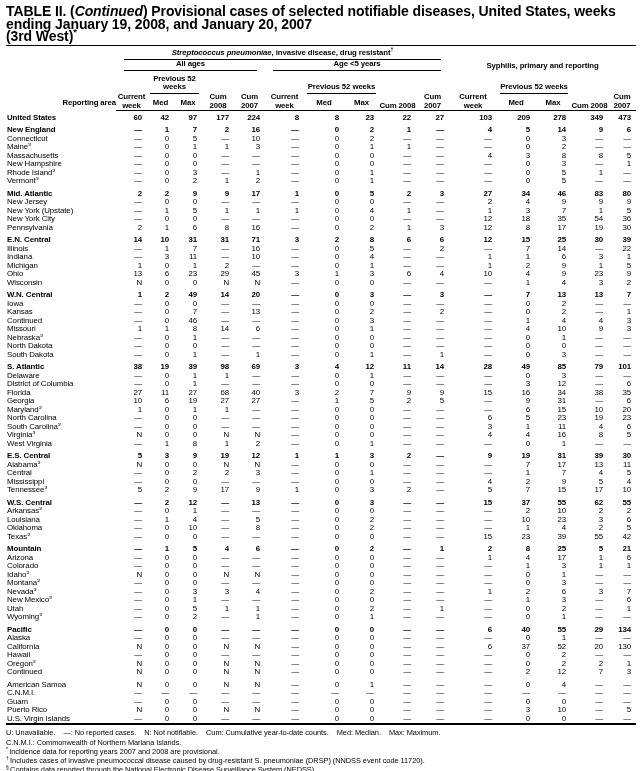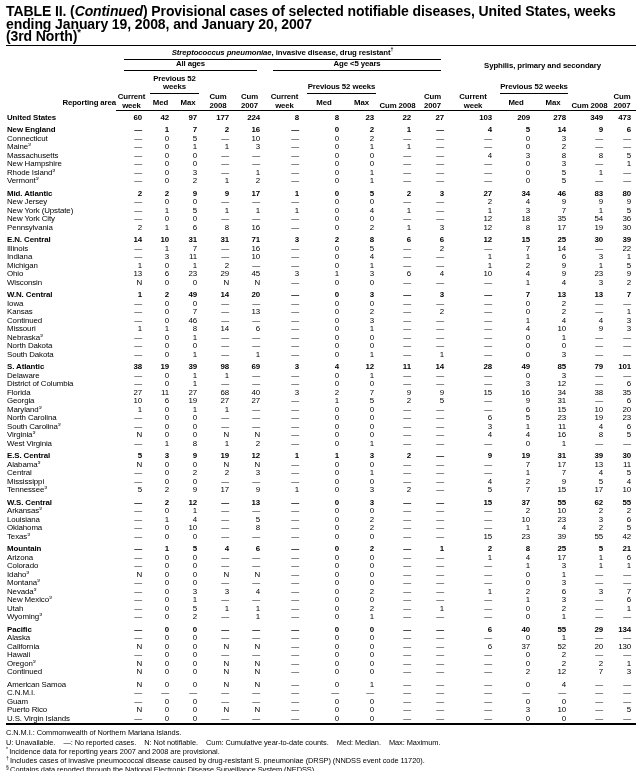--- a/index.html
+++ b/index.html
@@ -37,21 +37,21 @@
   tbody tr.last td { border-bottom:2.2px solid #000; padding-bottom:0; }
   
   .footnotes { padding-top:3px; font-size:7.4px; line-height:9.2px; letter-spacing:-0.05px; }
   .fn-line { white-space:nowrap; overflow:hidden; }
 </style>
 </head>
 <body>
 
 <div class="title-block">
   <span class="title-line1"><span>TABLE II. (</span><span class="it">Continued</span><span>) Provisional cases of selected notifiable diseases, United States, weeks ending January 19, 2008, and January 20, 2007</span></span>
-  <span class="title-line2 nl"><span>(3rd North)</span><sup>*</sup></span>
+  <span class="title-line2 nl"><span>(3rd West)</span><sup>*</sup></span>
 </div>
 
 <table>
   <colgroup>
     <col style="width:110px">
     <col style="width:31px">
       <col style="width:27px">
       <col style="width:28px">
       <col style="width:32px">
       <col style="width:31px">
@@ -74,21 +74,21 @@
       </th>
       <th colspan="5"></th>
     </tr>
     <tr>
       <th colspan="5">
         <div class="rule-wrap"><span>All ages</span></div>
       </th>
       <th colspan="5">
         <div class="rule-wrap"><span>Age &lt;5 years</span></div>
       </th>
-      <th colspan="5">Syphilis, primary and secondary</th>
+      <th colspan="5">Syphilis, primary and reporting</th>
     </tr>
     <tr>
       <th rowspan="2" class="bspan">Current week</th>
       <th colspan="2">
           <div class="rule-wrap-sm">Previous 52 weeks</div>
         </th>
       <th rowspan="2" class="bspan">Cum 2008</th>
       <th rowspan="2" class="bspan">Cum 2007</th>
       <th rowspan="2" class="bspan">Current week</th>
       <th colspan="2">
@@ -1316,18 +1316,18 @@
         <td class="num">—</td>
         <td class="num">0</td>
         <td class="num">0</td>
         <td class="num">—</td>
         <td class="num">—</td>
       </tr>
     </tbody>
 </table>
 
 <div class="footnotes">
+    <div class="fn-line">U: Unavailable.&nbsp;&nbsp;&nbsp;&nbsp;—: No reported cases.&nbsp;&nbsp;&nbsp;&nbsp;N: Not notifiable.&nbsp;&nbsp;&nbsp;&nbsp;Cum: Cumulative year-to-date counts.&nbsp;&nbsp;&nbsp;&nbsp;Med: Median.&nbsp;&nbsp;&nbsp;&nbsp;Max: Maximum.</div>
     <div class="fn-line">C.N.M.I.: Commonwealth of Northern Mariana Islands.</div>
-    <div class="fn-line">U: Unavailable.&nbsp;&nbsp;&nbsp;&nbsp;—: No reported cases.&nbsp;&nbsp;&nbsp;&nbsp;N: Not notifiable.&nbsp;&nbsp;&nbsp;&nbsp;Cum: Cumulative year-to-date counts.&nbsp;&nbsp;&nbsp;&nbsp;Med: Median.&nbsp;&nbsp;&nbsp;&nbsp;Max: Maximum.</div>
     <div class="fn-line"><sup>* </sup>Incidence data for reporting years 2007 and 2008 are provisional.</div>
     <div class="fn-line"><sup>† </sup>Includes cases of invasive pneumococcal disease caused by drug-resistant S. pneumoniae (DRSP) (NNDSS event code 11720).</div>
     <div class="fn-line"><sup>§ </sup>Contains data reported through the National Electronic Disease Surveillance System (NEDSS).</div>
   </div>
 
 </body></html>

